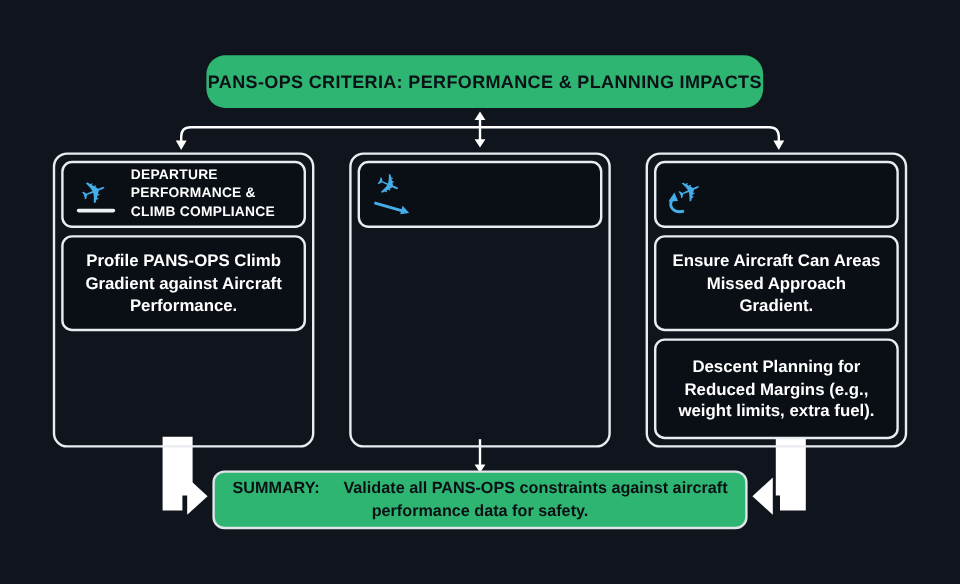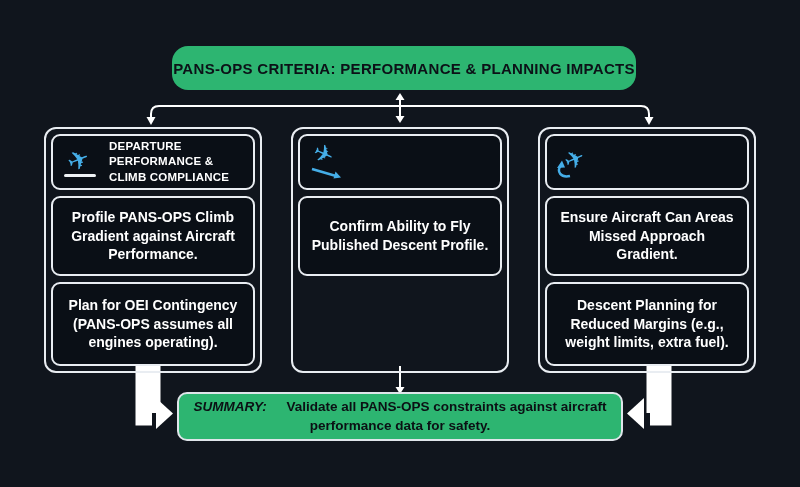--- a/index.html
+++ b/index.html
@@ -43,21 +43,21 @@
   }
   .cbox.b1{flex:0 0 80px;}
   .cbox.b2{flex:1;}
   .summary{
     position:absolute;left:177px;top:392px;width:446px;height:49px;
     background:#2db571;border:2px solid #dfe5ea;border-radius:10px;
     box-sizing:border-box;display:flex;align-items:center;justify-content:center;
     text-align:center;color:#0b1014;font-size:13.5px;line-height:1.35;
     padding:2px 14px;
   }
-  .summary .lbl{font-weight:bold;font-style:italic;}
+  .summary .lbl{font-weight:bold;}
   .summary .txt{font-weight:600;margin-left:16px;}
   .plane{fill:#45aee8;font-family:"DejaVu Sans", sans-serif;}
 </style>
 </head>
 <body>
 
 <svg class="connectors" width="800" height="487">
 
   <path d="M151,119 L151,114 Q151,106 159,106 L641,106 Q649,106 649,114 L649,119" fill="none" stroke="#ffffff" stroke-width="2"></path>
 
@@ -86,34 +86,32 @@
   <div class="hdr">
     <span class="icon">
       <svg width="42" height="40" viewBox="0 0 42 40">
         <text class="plane" x="7" y="26" font-size="26" transform="rotate(-22 21 16)">✈</text>
         <rect x="4" y="32" width="32" height="3" rx="1.5" fill="#eef2f5"></rect>
       </svg>
     </span>
     <span class="ttl">DEPARTURE PERFORMANCE &amp; CLIMB COMPLIANCE</span>
   </div>
   <div class="cbox b1">Profile PANS-OPS Climb Gradient against Aircraft Performance.</div>
-  <div class="cbox b2">Plan for OEI Contingency (PANS-OPS assumes all engines operating).</div>
 </div>
 
 <div class="col col-mid">
   <div class="hdr">
     <span class="icon">
       <svg width="42" height="40" viewBox="0 0 42 40">
         <text class="plane" x="6" y="22" font-size="24" transform="rotate(24 20 14)">✈</text>
         <path d="M5,27 L29,34" stroke="#45aee8" stroke-width="2.4" fill="none"></path>
         <polygon points="34,35.5 26.5,36.5 28.5,29.5" fill="#45aee8"></polygon>
       </svg>
     </span>
   </div>
-  <div class="cbox b1">Confirm Ability to Fly Published Descent Profile.</div>
 </div>
 
 <div class="col col-right">
   <div class="hdr">
     <span class="icon">
       <svg width="42" height="40" viewBox="0 0 42 40">
         <text class="plane" x="10" y="25" font-size="24" transform="rotate(-24 22 16)">✈</text>
         <path d="M16,34 C7,36 2,30 7,23" stroke="#45aee8" stroke-width="2.4" fill="none"></path>
         <polygon points="8,18.5 3,26 11,25.5" fill="#45aee8"></polygon>
       </svg>

